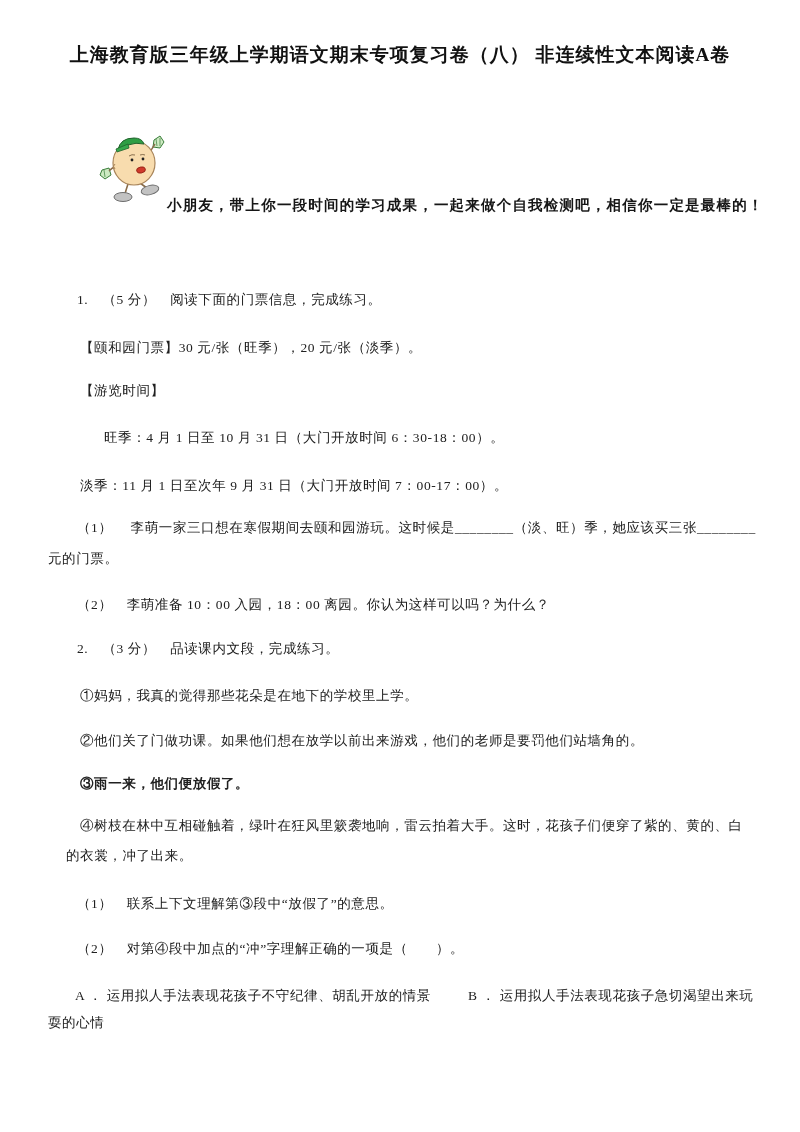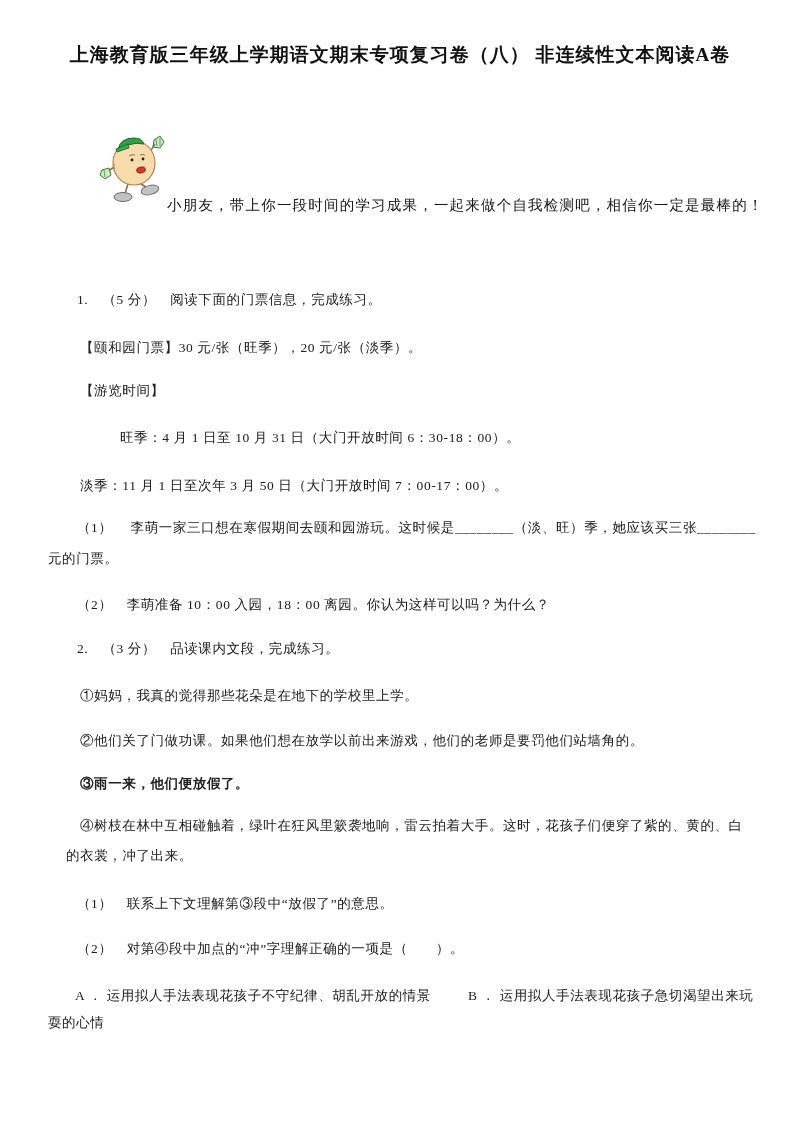--- a/index.html
+++ b/index.html
@@ -37,21 +37,21 @@
   .meta-blank{
     display:inline-block;
     width:58px;height:14px;
     border-bottom:1.5px solid #111;
   }
   .mascot{position:absolute;left:94px;top:126px;width:82px;height:82px;}
   .intro-line{
     position:absolute;
     left:167px;top:196px;
     font-size:14.5px;
-    font-weight:400;
+    font-weight:700;
     letter-spacing:1.2px;
     color:#161616;
     white-space:nowrap;
   }
   .section-heading{
     position:absolute;
     left:48px;top:246px;
     font-size:17px;
     font-weight:700;
     letter-spacing:0.8px;
@@ -125,22 +125,22 @@
     <path d="M21,38 q-3,2 0,5" fill="none" stroke="#a9855a" stroke-width="1"></path>
   </svg>
 
   <div class="intro-line">小朋友，带上你一段时间的学习成果，一起来做个自我检测吧，相信你一定是最棒的！</div>
 
 
   <div>
       <div class="doc-line" style="left: 77px; top: 291px;">1.　（5 分）　阅读下面的门票信息，完成练习。</div>
       <div class="doc-line" style="left: 80px; top: 339px;">【颐和园门票】30 元/张（旺季），20 元/张（淡季）。</div>
       <div class="doc-line" style="left: 80px; top: 382px;">【游览时间】</div>
-      <div class="doc-line" style="left: 96px; top: 429px; padding-left: 24px;">旺季：4 月 1 日至 10 月 31 日（大门开放时间 6：30-18：00）。</div>
-      <div class="doc-line" style="left: 80px; top: 477px;">淡季：11 月 1 日至次年 3 月 50 日（大门开放时间 7：00-17：00）。</div>
+      <div class="doc-line" style="left: 80px; top: 429px; padding-left: 24px;">旺季：4 月 1 日至 10 月 31 日（大门开放时间 6：30-18：00）。</div>
+      <div class="doc-line" style="left: 80px; top: 477px;">淡季：11 月 1 日至次年 9 月 31 日（大门开放时间 7：00-17：00）。</div>
       <div class="doc-line" style="left: 77px; top: 519px;">（1）　 李萌一家三口想在寒假期间去颐和园游玩。这时候是________（淡、旺）季，她应该买三张________</div>
       <div class="doc-line" style="left: 48px; top: 550px;">元的门票。</div>
       <div class="doc-line" style="left: 77px; top: 596px;">（2）　李萌准备 10：00 入园，18：00 离园。你认为这样可以吗？为什么？</div>
       <div class="doc-line" style="left: 77px; top: 640px;">2.　（3 分）　品读课内文段，完成练习。</div>
       <div class="doc-line" style="left: 80px; top: 687px;">①妈妈，我真的觉得那些花朵是在地下的学校里上学。</div>
       <div class="doc-line" style="left: 80px; top: 732px;">②他们关了门做功课。如果他们想在放学以前出来游戏，他们的老师是要罚他们站墙角的。</div>
       <div class="doc-line" style="left: 80px; top: 775px; font-weight: bold;">③雨一来，他们便放假了。</div>
       <div class="doc-line" style="left: 80px; top: 817px;">④树枝在林中互相碰触着，绿叶在狂风里簌袭地响，雷云拍着大手。这时，花孩子们便穿了紫的、黄的、白</div>
       <div class="doc-line" style="left: 48px; top: 847px; margin-left: 18px;">的衣裳，冲了出来。</div>
       <div class="doc-line" style="left: 77px; top: 895px;">（1）　联系上下文理解第③段中“放假了”的意思。</div>

